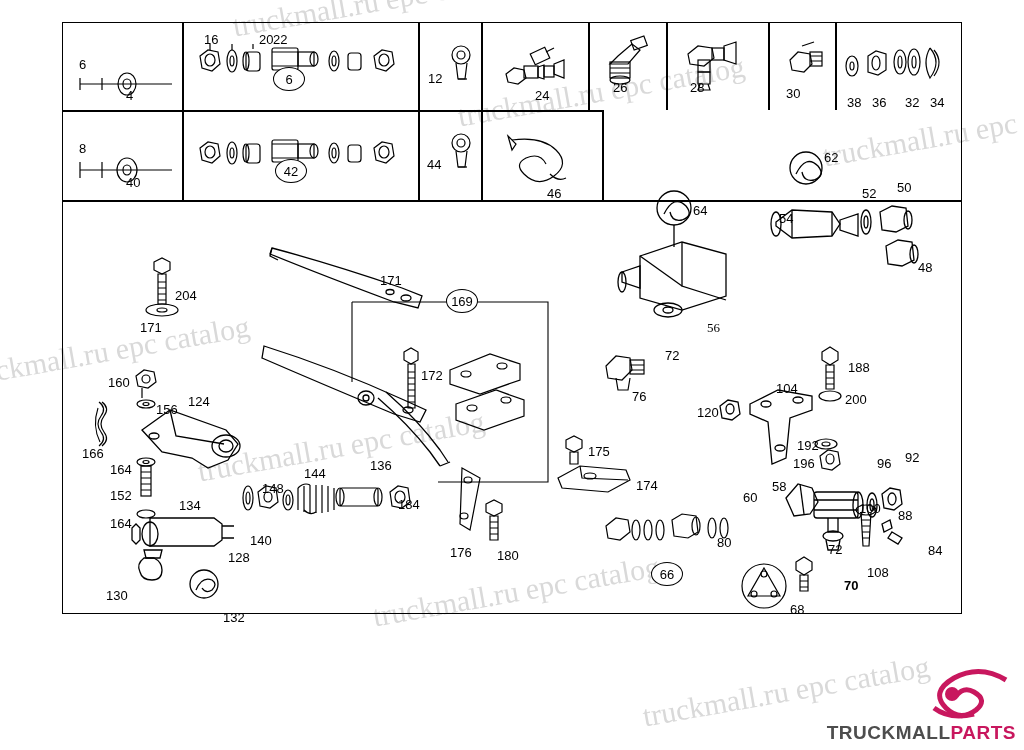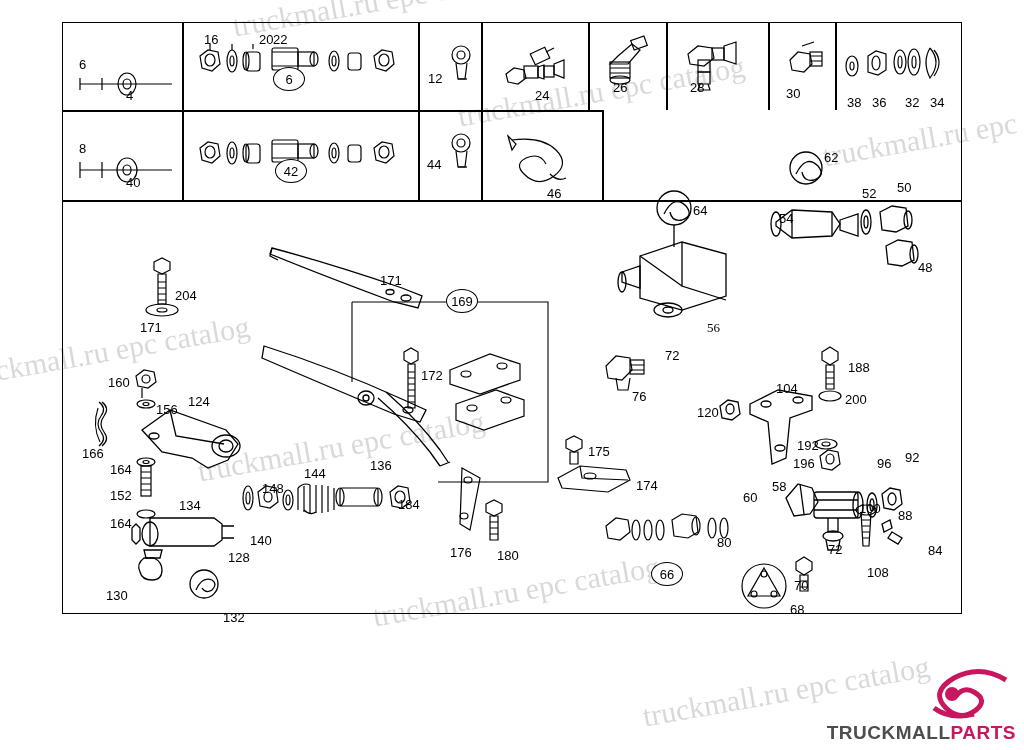--- a/index.html
+++ b/index.html
@@ -669,21 +669,21 @@
       <div class="num" style="left: 877px; top: 456px;">96</div>
       <div class="num" style="left: 905px; top: 450px;">92</div>
       <div class="num" style="left: 859px; top: 501px;">100</div>
       <div class="num" style="left: 898px; top: 508px;">88</div>
       <div class="num" style="left: 928px; top: 543px;">84</div>
       <div class="num" style="left: 867px; top: 565px;">108</div>
       <div class="num" style="left: 772px; top: 479px;">58</div>
       <div class="num" style="left: 743px; top: 490px;">60</div>
       <div class="num" style="left: 717px; top: 535px;">80</div>
       <div class="num" style="left: 828px; top: 542px;">72</div>
-      <div class="num" style="left: 794px; top: 578px;">70</div>
+      <div class="num" style="left: 844px; top: 578px; font-weight: bold;">70</div>
       <div class="num" style="left: 790px; top: 602px;">68</div>
       <div class="circnum" style="left: 651px; top: 562px;">66</div>
     </div>
 
   <div class="logo">
     <svg class="logo-swirl" width="120" height="58" viewBox="0 0 120 58">
       <g fill="none" stroke="#c8175e" stroke-width="5">
         <path d="M112 16 q-26 -16 -52 -2 q-24 14 -8 30 q14 14 30 2 q12 -10 -2 -18 q-10 -6 -18 4"></path>
         <path d="M40 44 q16 12 40 6"></path>
       </g>

